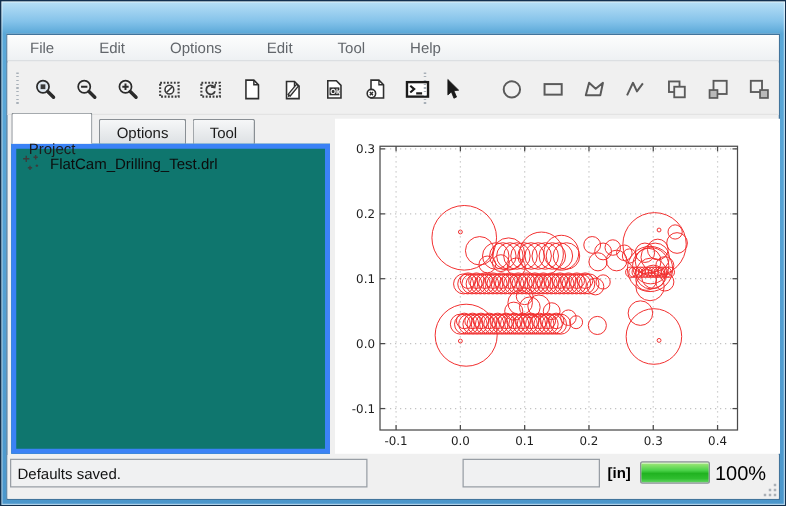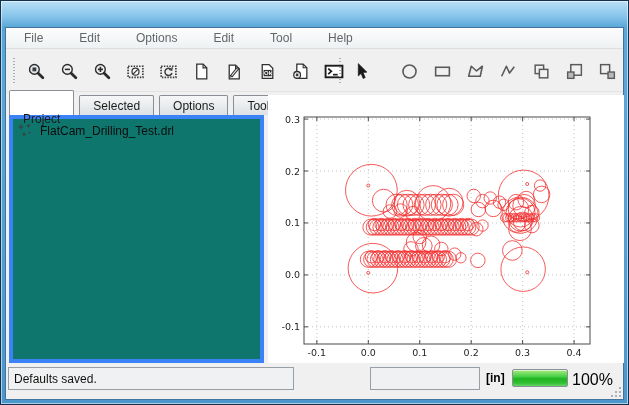--- a/index.html
+++ b/index.html
@@ -207,21 +207,20 @@
             <rect x="9.5" y="9.5" width="6" height="6" fill="#b9b9b9" stroke="#5a5a5a" stroke-width="1.3"></rect>
           </svg>
         </div>
       </div>
     </div>
 
     <div class="bodyrow">
       <div class="leftcol">
         <div class="tabbar">
             <div class="tab active">Project</div>
-            <div class="tab">Selected</div>
             <div class="tab">Options</div>
             <div class="tab">Tool</div>
           </div>
         <div class="treepanel">
           <div class="treeitem">
             <svg width="17" height="16" viewBox="0 0 17 16">
               <g stroke="#3c3c3c" stroke-width="1.1">
                 <path d="M4 1.5 L4 6.5 M1.5 4 L6.5 4"></path>
                 <path d="M11.5 1 L11.5 4.5 M9.8 2.8 L13.2 2.8"></path>
                 <path d="M7 9.5 L7 13 M5.3 11.2 L8.7 11.2"></path>

